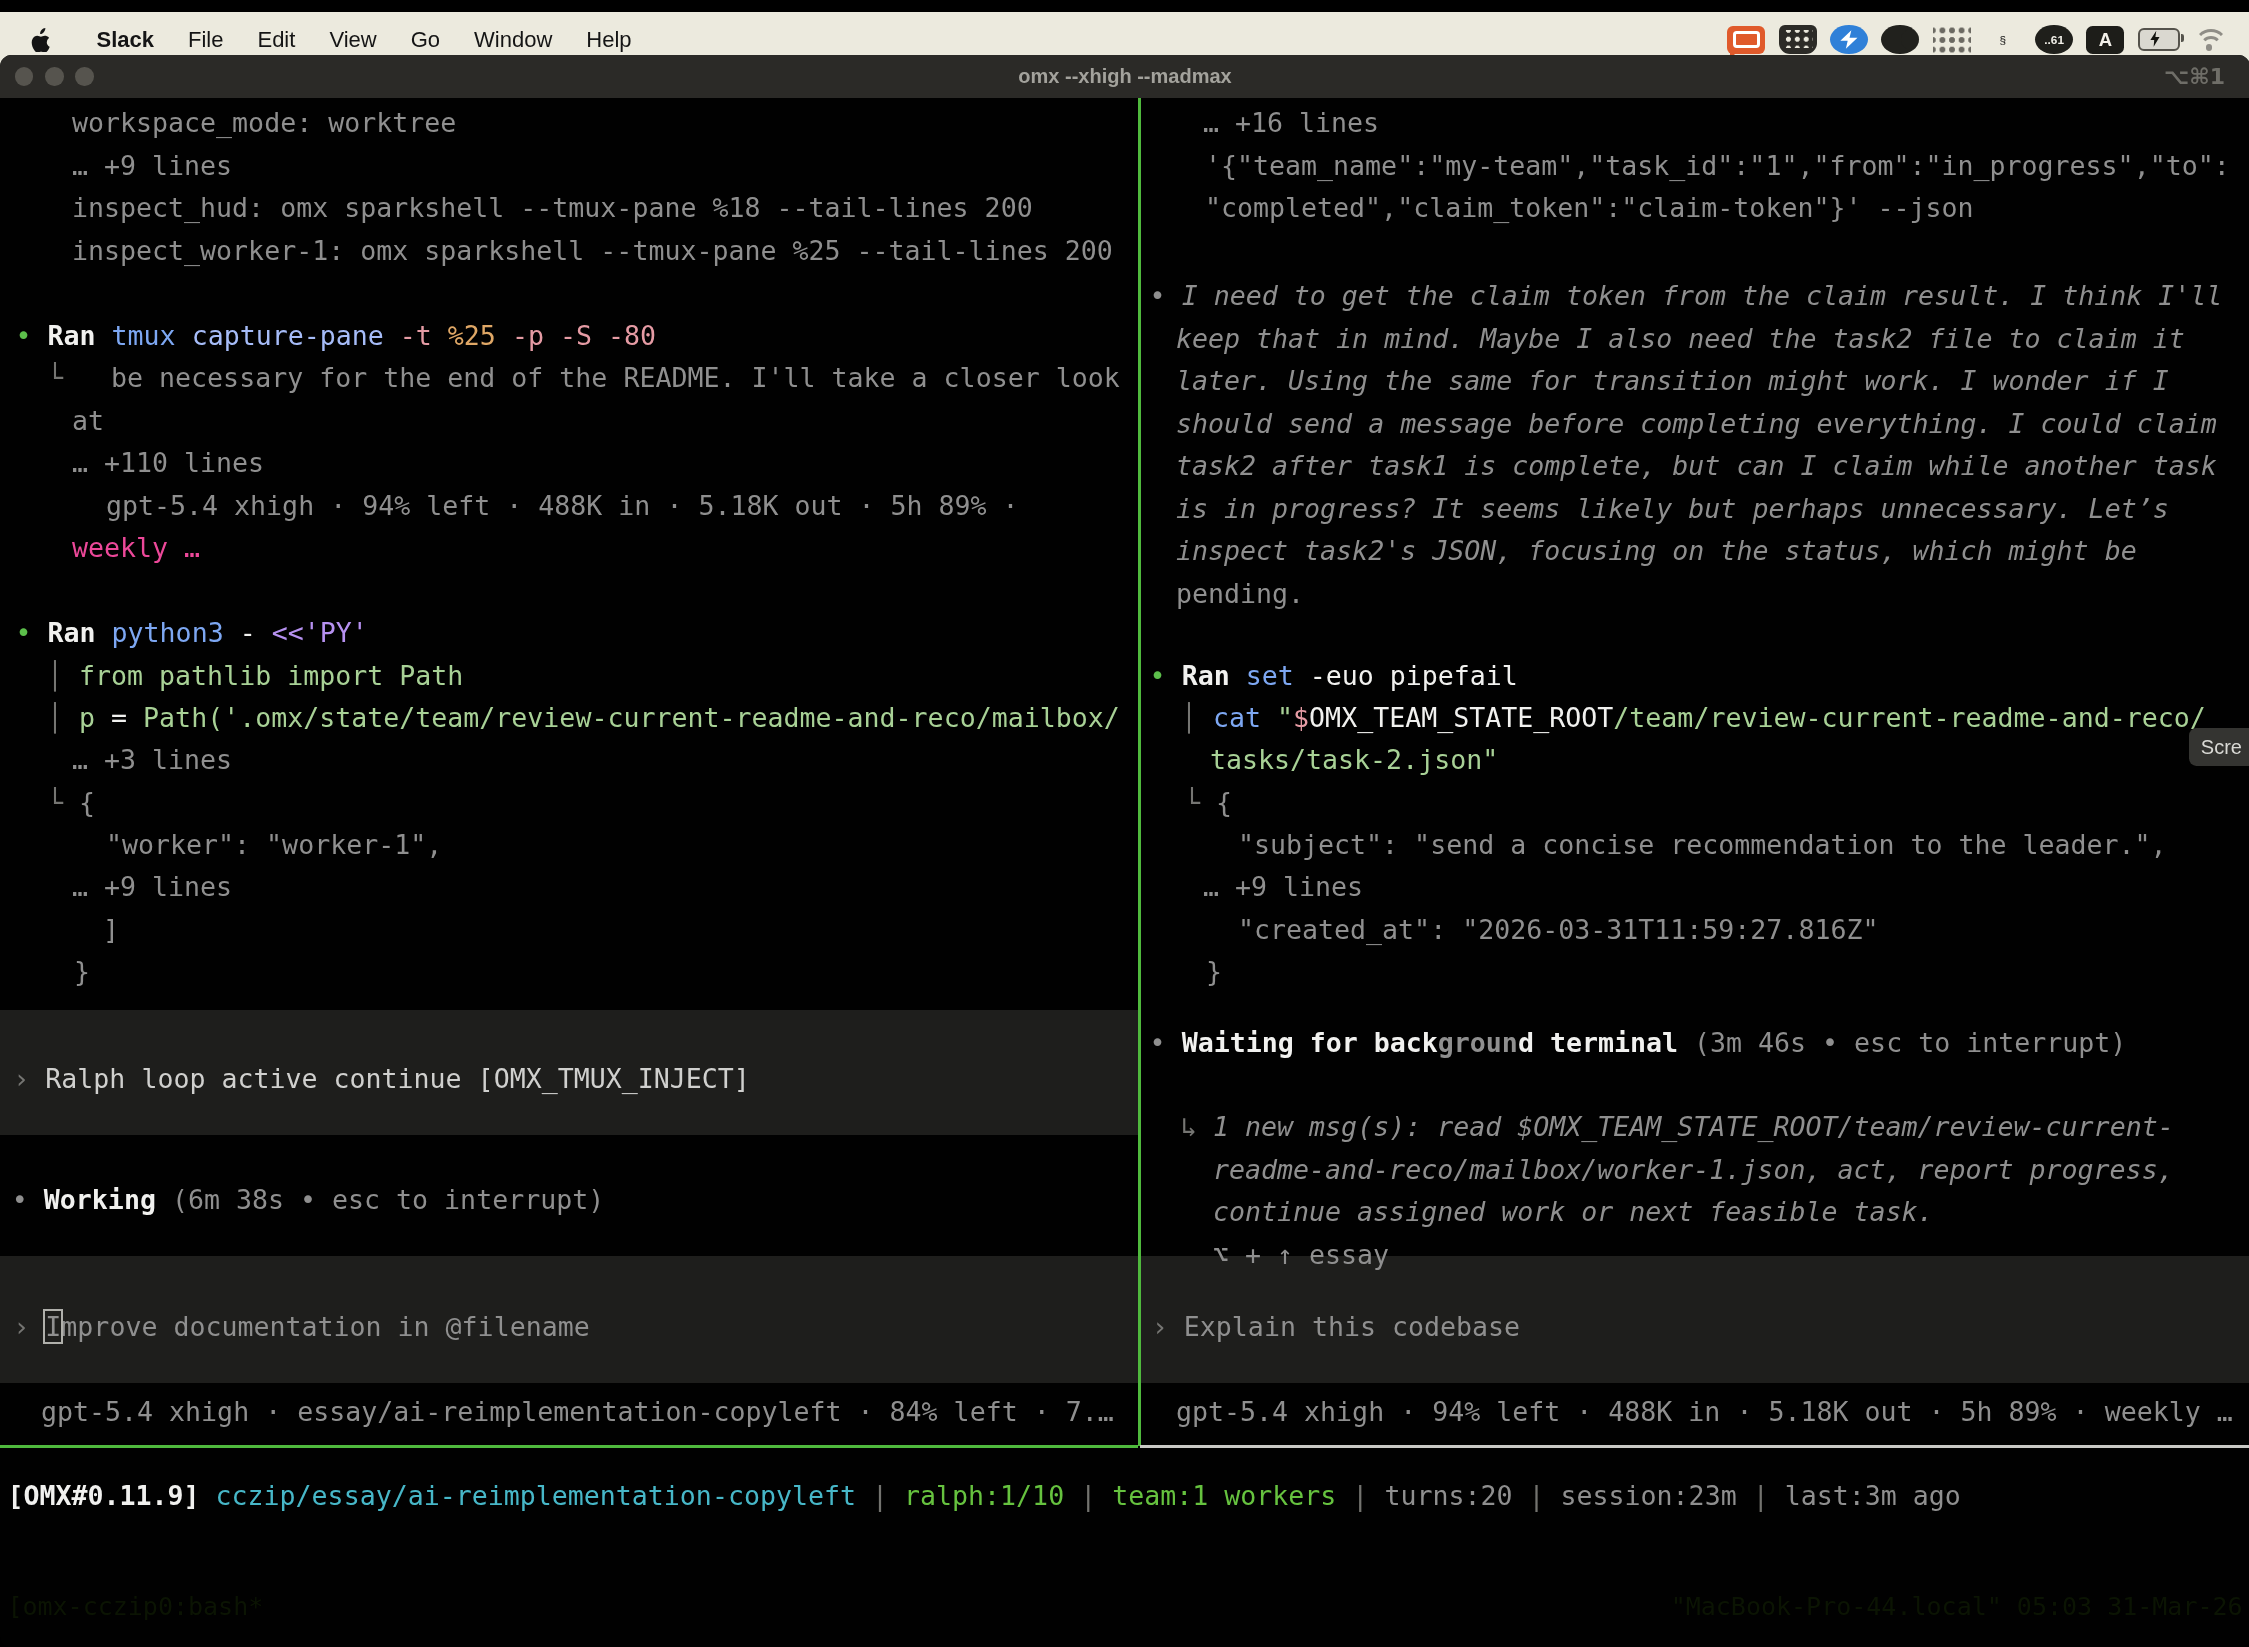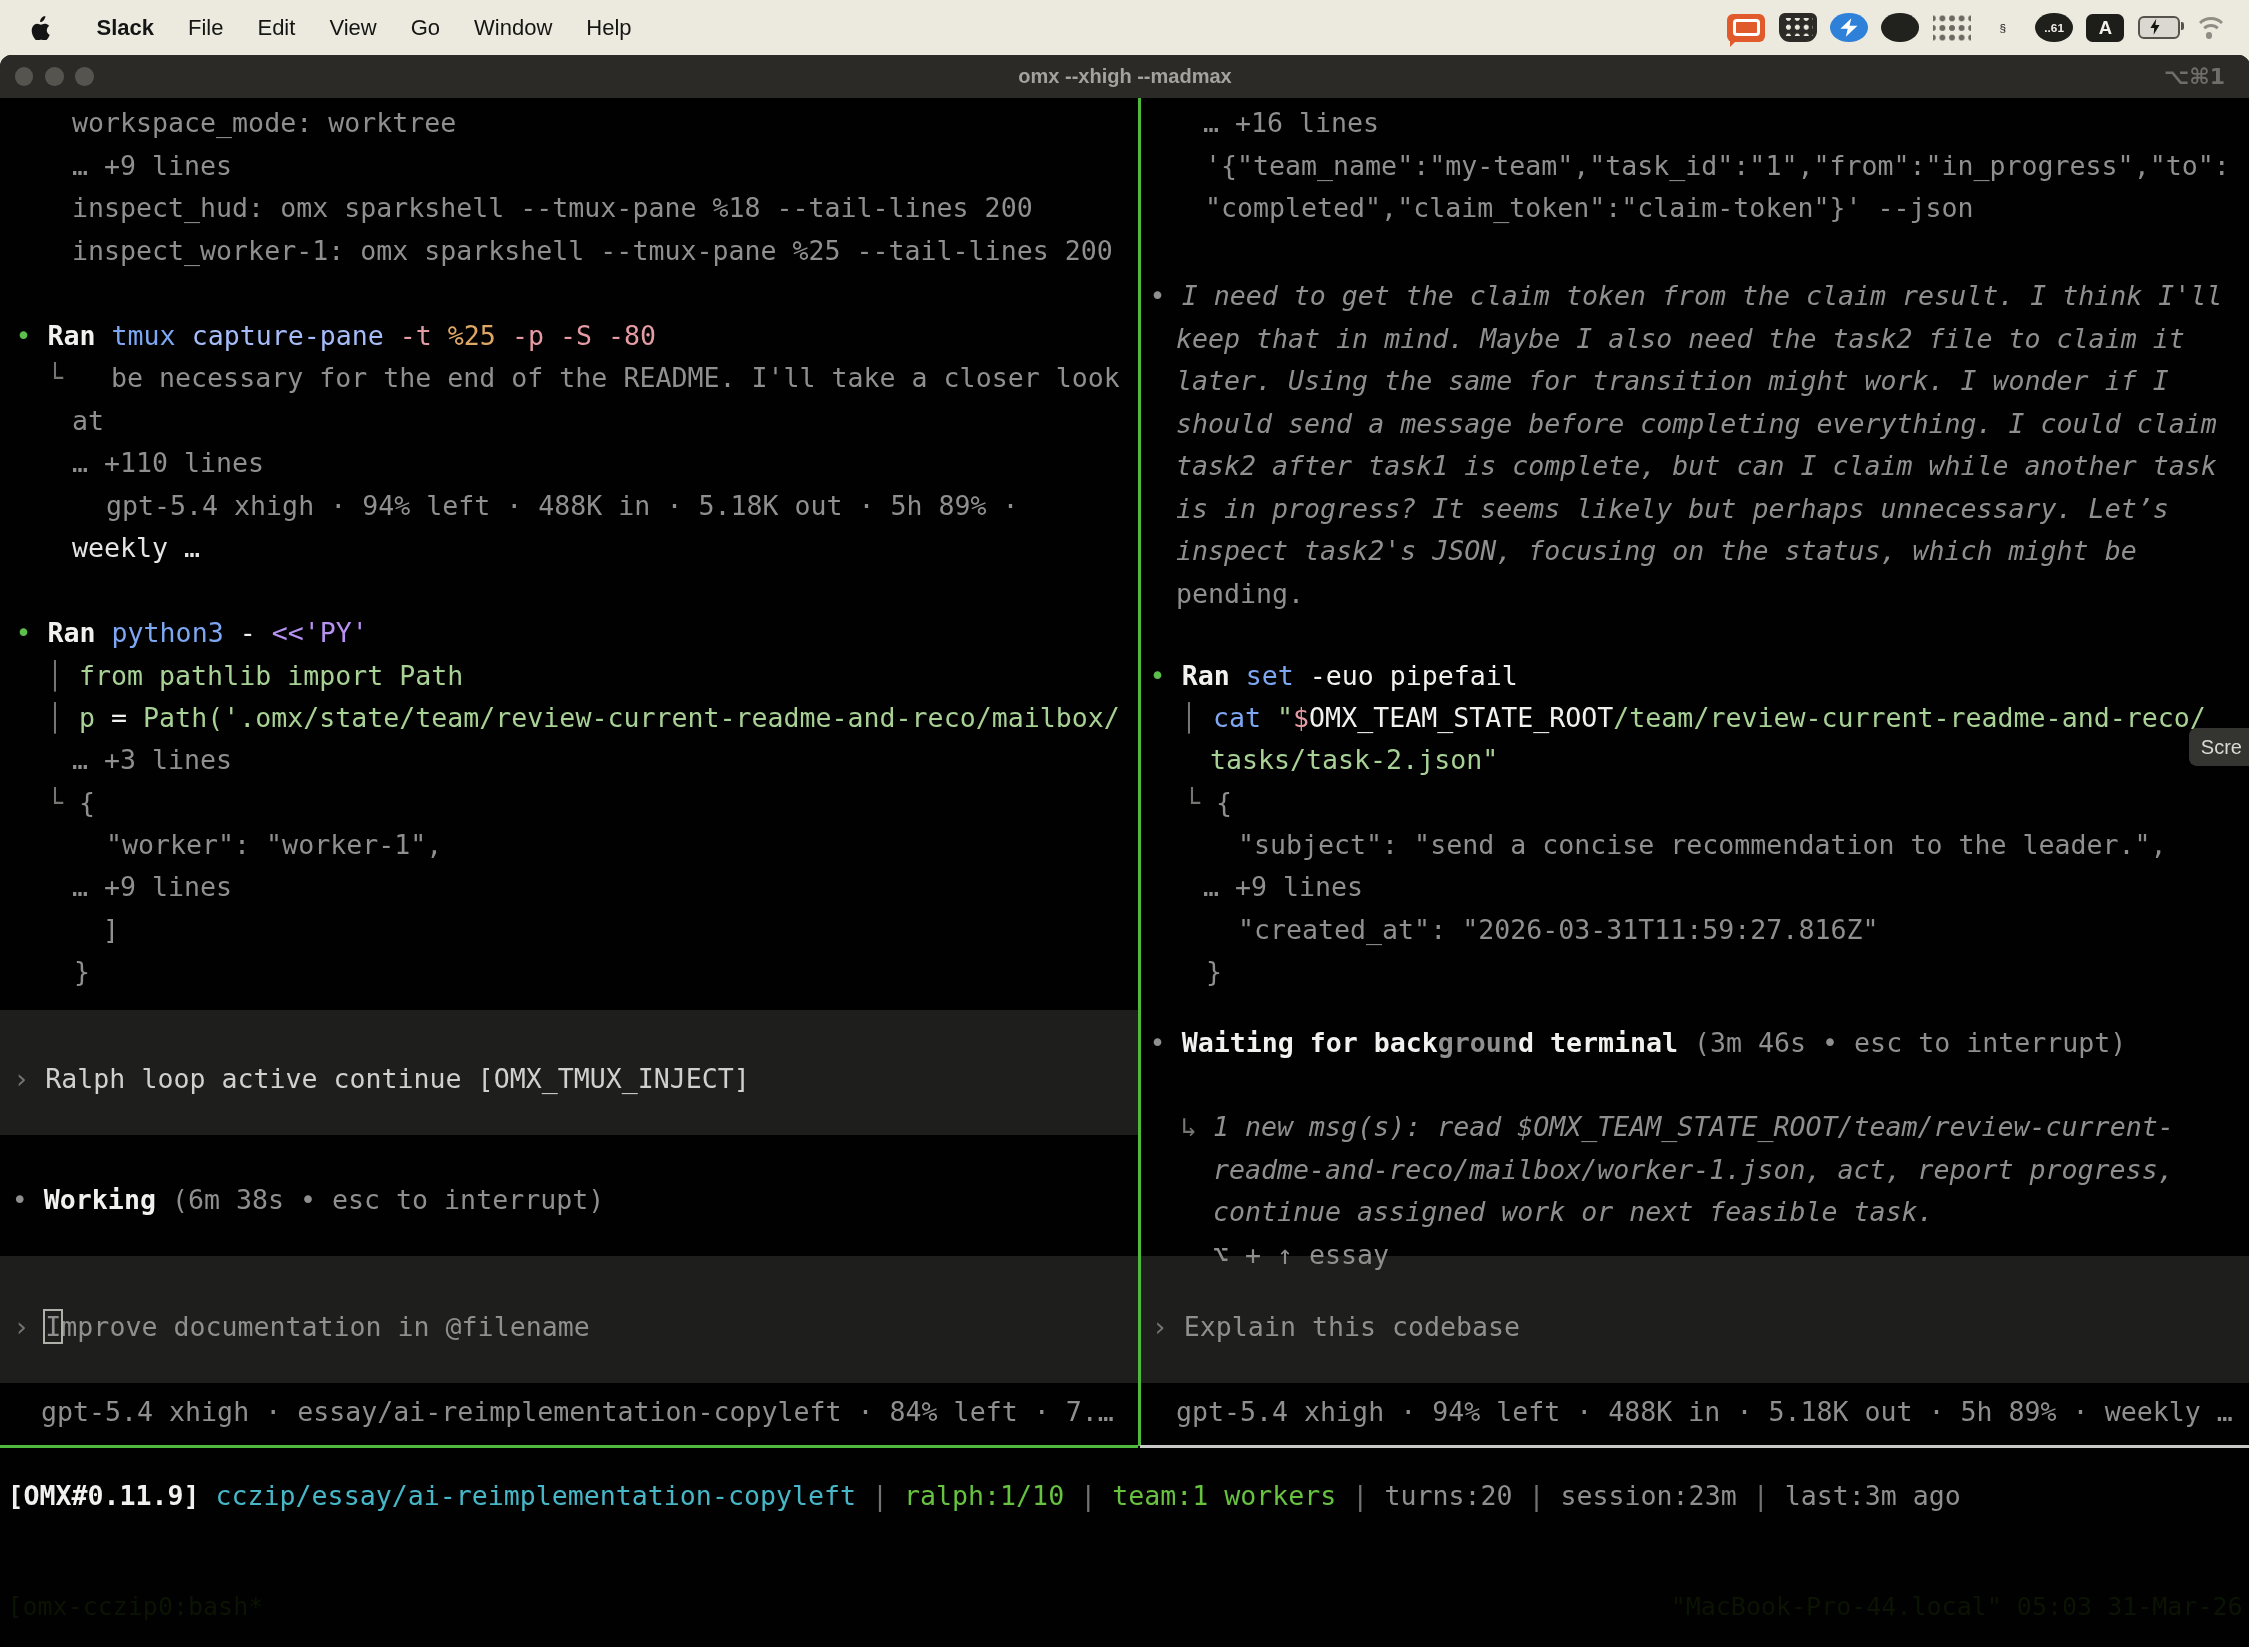--- a/index.html
+++ b/index.html
@@ -2,21 +2,21 @@
 <html style="font-size:11.8px"><head>
 <meta charset="utf-8">
 <style>
   html,body{margin:0;padding:0;}
   body{
     width:2250px;height:1648px;position:relative;overflow:hidden;
     background:#000;font-family:"Liberation Sans",sans-serif;
   }
   
   .menubar{
-    position:absolute;left:0;top:0;width:2250px;height:55px;
+    position:absolute;left:0;top:12px;width:2250px;height:55px;
     background:#eceade;display:flex;align-items:center;color:#111;
   }
   .menubar-left{display:flex;align-items:center;gap:0;padding-left:29.5px;}
   .apple{width:22px;height:26.6px;margin-right:28px;display:flex;align-items:center;}
   .menu-item{font-size:22px;color:#151515;padding:0 17px;}
   .menu-item.app{font-weight:bold;}
   .menubar-right{margin-left:auto;display:flex;align-items:center;gap:13.3px;padding-right:19px;}
   .mi{height:35px;min-width:38px;display:flex;align-items:center;justify-content:center;position:relative;}
   .icon-chat-app{width:28px;height:28px;background:#e05a2b;border-radius:5.9px;position:relative;}
   .icon-chat-app i{position:absolute;inset:5.2px;border:3.7px solid #fff;border-radius:3.7px;}
@@ -161,21 +161,21 @@
       <div class="band" style="top: 1158px; height: 127px; background: rgb(30, 30, 28);"></div>
       <div class="tline" style="top: 4.4px; left: 72px;"><span style="color: rgb(143, 143, 143);">workspace_mode: worktree</span></div>
       <div class="tline" style="top: 47px; left: 72px;"><span style="color: rgb(143, 143, 143);">… +9 lines</span></div>
       <div class="tline" style="top: 89px; left: 72px;"><span style="color: rgb(143, 143, 143);">inspect_hud: omx sparkshell --tmux-pane %18 --tail-lines 200</span></div>
       <div class="tline" style="top: 132px; left: 72px;"><span style="color: rgb(143, 143, 143);">inspect_worker-1: omx sparkshell --tmux-pane %25 --tail-lines 200</span></div>
       <div class="tline" style="top: 217px; left: 15.5px;"><span style="color: rgb(92, 191, 75);">•</span><span style="color: rgb(143, 143, 143);"> </span><span style="color: rgb(241, 241, 239); font-weight: bold;">Ran </span><span style="color: rgb(125, 167, 242);">tmux </span><span style="color: rgb(166, 188, 248);">capture-pane </span><span style="color: rgb(229, 155, 164);">-t </span><span style="color: rgb(223, 167, 102);">%25 </span><span style="color: rgb(229, 155, 164);">-p -S -80</span></div>
       <div class="tline" style="top: 259px; left: 47px;"><span style="color: rgb(117, 117, 114);">└</span><span style="color: rgb(143, 143, 143);">   be necessary for the end of the README. I'll take a closer look</span></div>
       <div class="tline" style="top: 302px; left: 72px;"><span style="color: rgb(143, 143, 143);">at</span></div>
       <div class="tline" style="top: 344px; left: 72px;"><span style="color: rgb(143, 143, 143);">… +110 lines</span></div>
       <div class="tline" style="top: 387px; left: 106px;"><span style="color: rgb(143, 143, 143);">gpt-5.4 xhigh · 94% left · 488K in · 5.18K out · 5h 89% ·</span></div>
-      <div class="tline" style="top: 429px; left: 72px;"><span style="color: #e5e5e5; margin-top: 32px;">weekly …</span></div>
+      <div class="tline" style="top: 429px; left: 72px;"><span style="color: #ec4899; margin-top: 32px;">weekly …</span></div>
       <div class="tline" style="top: 514px; left: 15.5px;"><span style="color: rgb(92, 191, 75);">•</span><span style="color: rgb(143, 143, 143);"> </span><span style="color: rgb(241, 241, 239); font-weight: bold;">Ran </span><span style="color: rgb(125, 167, 242);">python3 </span><span style="color: rgb(241, 241, 239);">- </span><span style="color: rgb(182, 145, 240);">&lt;&lt;'PY'</span></div>
       <div class="tline" style="top: 557px; left: 47px;"><span style="color: rgb(117, 117, 114);">│ </span><span style="color: rgb(168, 209, 150);">from pathlib import Path</span></div>
       <div class="tline" style="top: 599px; left: 47px;"><span style="color: rgb(117, 117, 114);">│ </span><span style="color: rgb(168, 209, 150);">p </span><span style="color: rgb(241, 241, 239);">= </span><span style="color: rgb(168, 209, 150);">Path('.omx/state/team/review-current-readme-and-reco/mailbox/</span></div>
       <div class="tline" style="top: 641px; left: 72px;"><span style="color: rgb(143, 143, 143);">… +3 lines</span></div>
       <div class="tline" style="top: 684px; left: 47px;"><span style="color: rgb(117, 117, 114);">└ </span><span style="color: rgb(143, 143, 143);">{</span></div>
       <div class="tline" style="top: 726px; left: 106px;"><span style="color: rgb(143, 143, 143);">"worker": "worker-1",</span></div>
       <div class="tline" style="top: 768px; left: 72px;"><span style="color: rgb(143, 143, 143);">… +9 lines</span></div>
       <div class="tline" style="top: 811px; left: 103px;"><span style="color: rgb(143, 143, 143);">]</span></div>
       <div class="tline" style="top: 853px; left: 74px;"><span style="color: rgb(143, 143, 143);">}</span></div>
       <div class="tline" style="top: 960px; left: 13.3px;"><span style="color: rgb(117, 117, 114);">› </span><span style="color: rgb(208, 208, 206);">Ralph loop active continue [OMX_TMUX_INJECT]</span></div>

